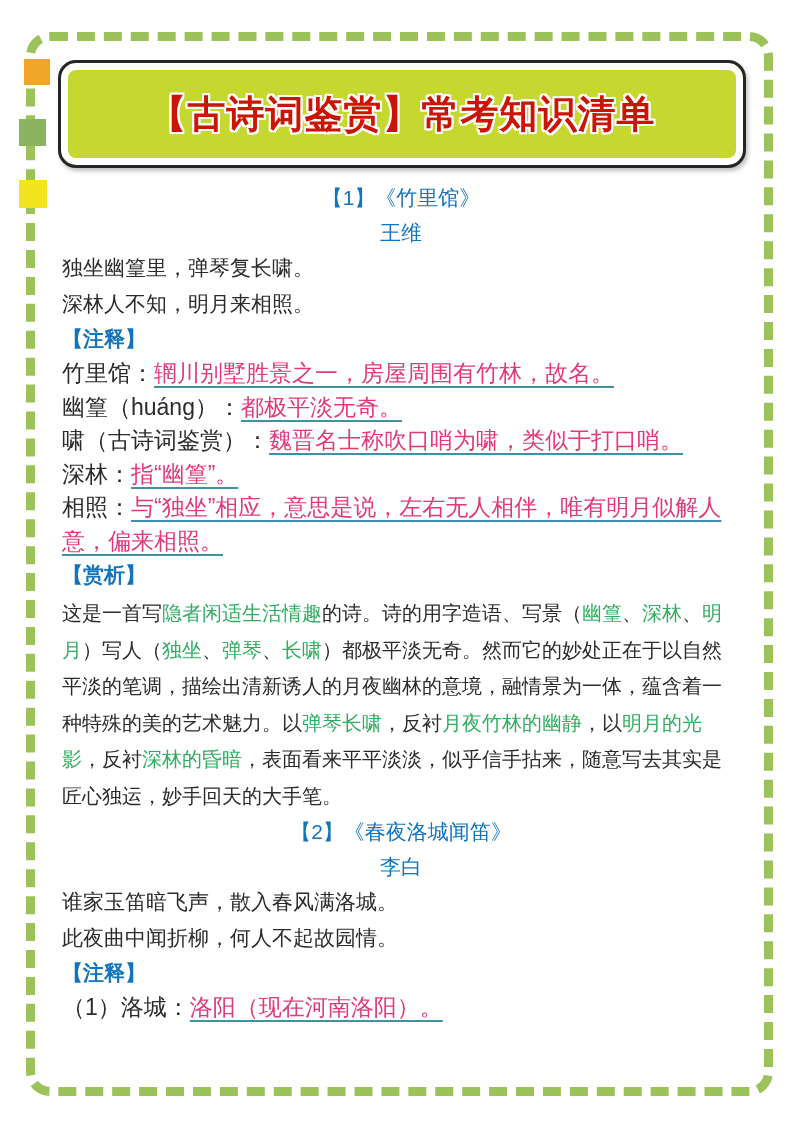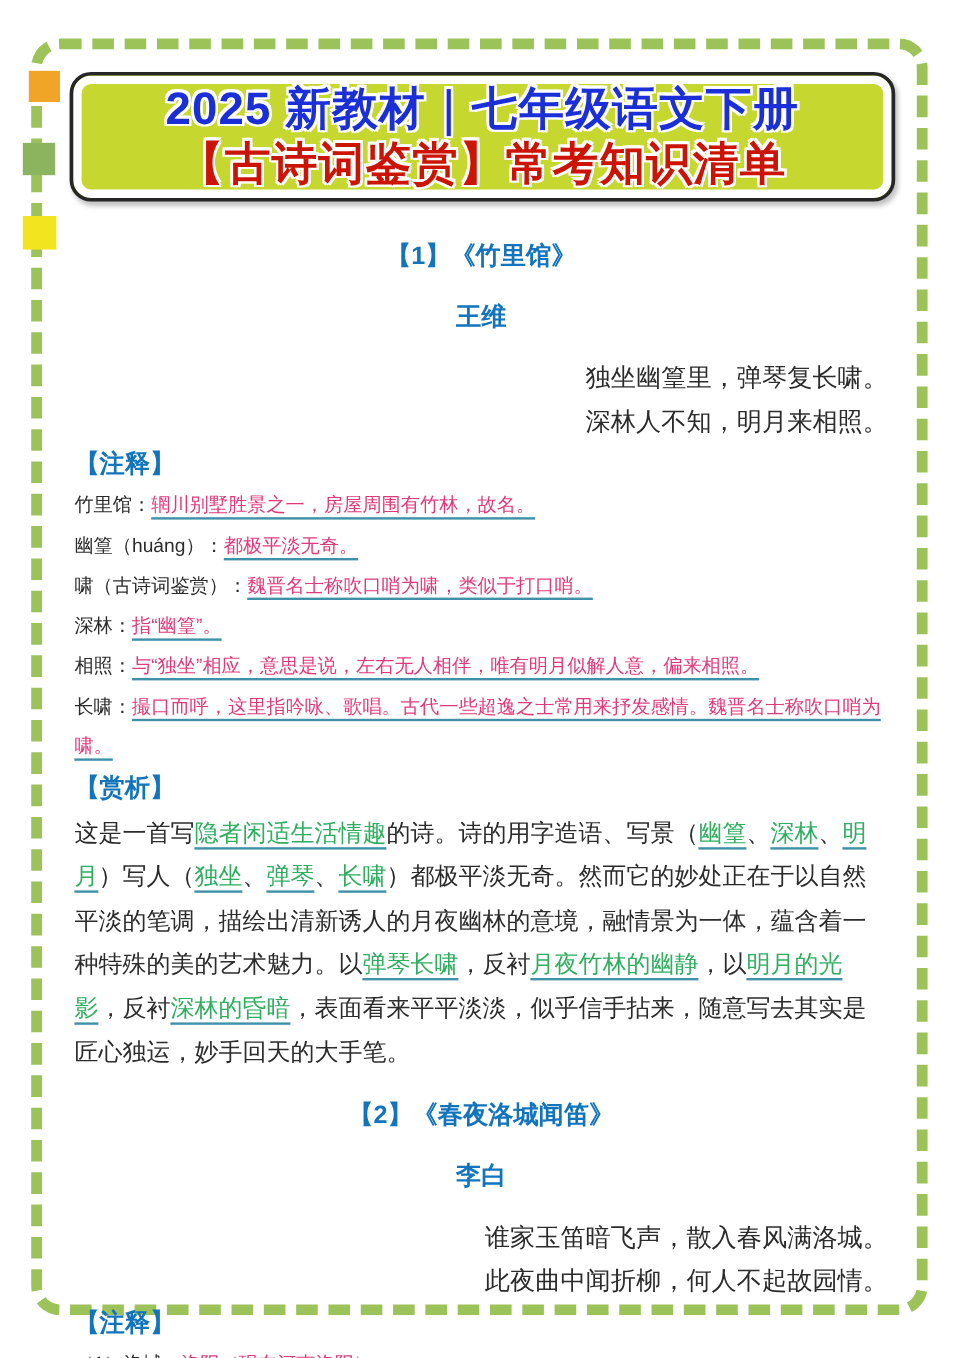--- a/index.html
+++ b/index.html
@@ -38,73 +38,71 @@
   }
   .banner-line {
     font-size:38px; font-weight:bold; letter-spacing:1px; line-height:46px; white-space:nowrap;
     text-shadow:-2px -2px 0 #fff, 2px -2px 0 #fff, -2px 2px 0 #fff, 2px 2px 0 #fff,
                  0 -2px 0 #fff, 0 2px 0 #fff, -2px 0 0 #fff, 2px 0 0 #fff;
   }
   .banner-line1 { color:var(--banner_blue); }
   .banner-line2 { color:var(--banner_red);text-align:right; }
   .content { position:absolute; left:62px; top:180px; width:678px; z-index:1; }
   .poem-title, .poem-author {
-    text-align:center; color:var(--blue_header); font-size:21px; font-weight:bold;
-    margin:16px; line-height:35px;
+    text-align:center; color:var(--blue_header); font-size:21px; font-weight:normal;
+    margin:0; line-height:35px;
   }
   .poem-line {
-    text-align:right; color:var(--ink); font-size:21px; margin:0; line-height:36px;
+    text-align:left; color:var(--ink); font-size:21px; margin:0; line-height:36px;
   }
   .section-header {
     color:var(--blue_header); font-size:21px; font-weight:bold; margin:2px 0 0 0; line-height:33px;font-family:Liberation Mono, monospace;
   }
-  .annotation { font-size:16px; color:var(--ink); margin:0; line-height:33.5px; }
+  .annotation { font-size:23px; color:var(--ink); margin:0; line-height:33.5px; }
   .term { color:var(--ink); }
   .def {
     color:var(--pink);
     text-decoration:underline; text-decoration-color:var(--underline);
     text-decoration-thickness:2px; text-underline-offset:5px;
   }
   .appreciation { font-size:20px; color:var(--ink); margin:2px 0 0 0; line-height:36.5px; }
   .hl {
     color:var(--green);
-    text-decoration:underline; text-decoration-color:var(--underline);
+    text-decoration-color:var(--underline);
     text-decoration-thickness:2px; text-underline-offset:5px;
   }
 </style>
 </head>
 <body>
 
 <div class="page">
 
   <div class="dashed-border"></div>
   <div class="accent sq-orange"></div>
   <div class="accent sq-green"></div>
   <div class="accent sq-yellow"></div>
 
   <div class="banner">
-    <div class="banner-line banner-line1">2025 新教材｜七年级语文下册</div>
     <div class="banner-line banner-line2">【古诗词鉴赏】常考知识清单</div>
   </div>
 
   <div class="content">
 
     <h2 class="poem-title">【1】《竹里馆》</h2>
     <h3 class="poem-author">王维</h3>
     <p class="poem-line">独坐幽篁里，弹琴复长啸。</p>
     <p class="poem-line">深林人不知，明月来相照。</p>
 
     <h4 class="section-header">【注释】</h4>
 
     <p class="annotation"><span class="term">竹里馆：</span><span class="def">辋川别墅胜景之一，房屋周围有竹林，故名。</span></p>
     <p class="annotation"><span class="term">幽篁（huáng）：</span><span class="def">都极平淡无奇。</span></p>
     <p class="annotation"><span class="term">啸（古诗词鉴赏）：</span><span class="def">魏晋名士称吹口哨为啸，类似于打口哨。</span></p>
     <p class="annotation"><span class="term">深林：</span><span class="def">指“幽篁”。</span></p>
     <p class="annotation"><span class="term">相照：</span><span class="def">与“独坐”相应，意思是说，左右无人相伴，唯有明月似解人意，偏来相照。</span></p>
-    <p class="annotation"><span class="term">长啸：</span><span class="def">撮口而呼，这里指吟咏、歌唱。古代一些超逸之士常用来抒发感情。魏晋名士称吹口哨为啸。</span></p>
 
     <h4 class="section-header">【赏析】</h4>
 
     <p class="appreciation"><span>这是一首写</span><span class="hl">隐者闲适生活情趣</span><span>的诗。诗的用字造语、写景（</span><span class="hl">幽篁</span><span>、</span><span class="hl">深林</span><span>、</span><span class="hl">明月</span><span>）写人（</span><span class="hl">独坐</span><span>、</span><span class="hl">弹琴</span><span>、</span><span class="hl">长啸</span><span>）都极平淡无奇。然而它的妙处正在于以自然平淡的笔调，描绘出清新诱人的月夜幽林的意境，融情景为一体，蕴含着一种特殊的美的艺术魅力。以</span><span class="hl">弹琴长啸</span><span>，反衬</span><span class="hl">月夜竹林的幽静</span><span>，以</span><span class="hl">明月的光影</span><span>，反衬</span><span class="hl">深林的昏暗</span><span>，表面看来平平淡淡，似乎信手拈来，随意写去其实是匠心独运，妙手回天的大手笔。</span></p>
 
     <h2 class="poem-title">【2】《春夜洛城闻笛》</h2>
     <h3 class="poem-author">李白</h3>
     <p class="poem-line">谁家玉笛暗飞声，散入春风满洛城。</p>
     <p class="poem-line">此夜曲中闻折柳，何人不起故园情。</p>
 

